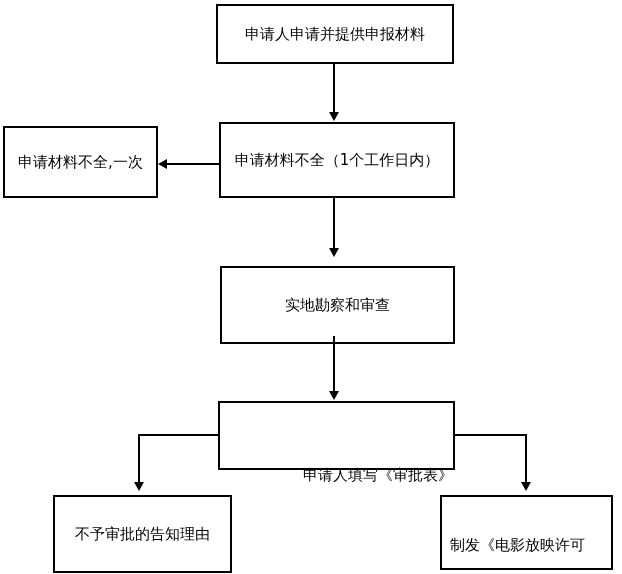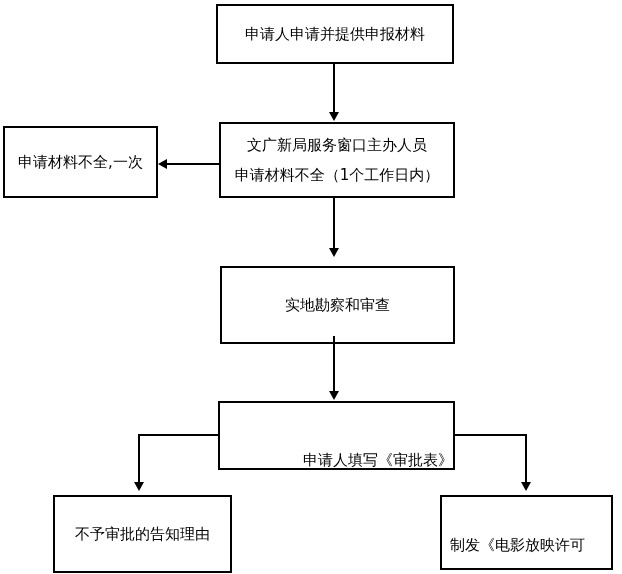--- a/index.html
+++ b/index.html
@@ -74,42 +74,41 @@
 <div id="canvas">
 
   <div class="node center-mid" style="left:216px; top:4px; width:238px; height:60px;">
     <span class="line">申请人申请并提供申报材料</span>
   </div>
 
   <div class="vline" style="left:333px; top:64px; height:49px;"></div>
   <div class="arrow-down" style="left:329px; top:112px;"></div>
 
   <div class="node center-mid" style="left:219px; top:122px; width:236px; height:76px;">
-    <span class="line">文广新局服务窗口主办人员</span>
     <span class="line">申请材料不全（1个工作日内）</span>
   </div>
 
   <div class="node center-mid" style="left:3px; top:126px; width:155px; height:72px;">
     <span class="line">申请材料不全,一次</span>
   </div>
 
   <div class="hline" style="left:167px; top:163px; width:54px;"></div>
   <div class="arrow-left" style="left:158px; top:159px;"></div>
 
   <div class="vline" style="left:333px; top:198px; height:51px;"></div>
   <div class="arrow-down" style="left:329px; top:248px;"></div>
 
   <div class="node center-mid" style="left:220px; top:258px; width:235px; height:78px;margin-top:8px;">
     <span class="line">实地勘察和审查</span>
   </div>
 
   <div class="vline" style="left:333px; top:336px; height:56px;"></div>
   <div class="arrow-down" style="left:329px; top:391px;"></div>
 
-  <div class="node" style="left:218px; top:401px; width:237px; height:69px; line-height:34px; padding-top:6px;">
+  <div class="node" style="left:218px; top:401px; width:237px; height:69px; line-height:34px; padding-top:21px;">
     <span class="line">申请人填写《审批表》</span>
   </div>
 
   <div class="hline" style="left:138px; top:434px; width:82px;"></div>
   <div class="vline" style="left:138px; top:434px; height:49px;"></div>
   <div class="arrow-down" style="left:134px; top:482px;"></div>
 
   <div class="hline" style="left:453px; top:434px; width:74px;"></div>
   <div class="vline" style="left:525px; top:434px; height:49px;"></div>
   <div class="arrow-down" style="left:521px; top:482px;"></div>

